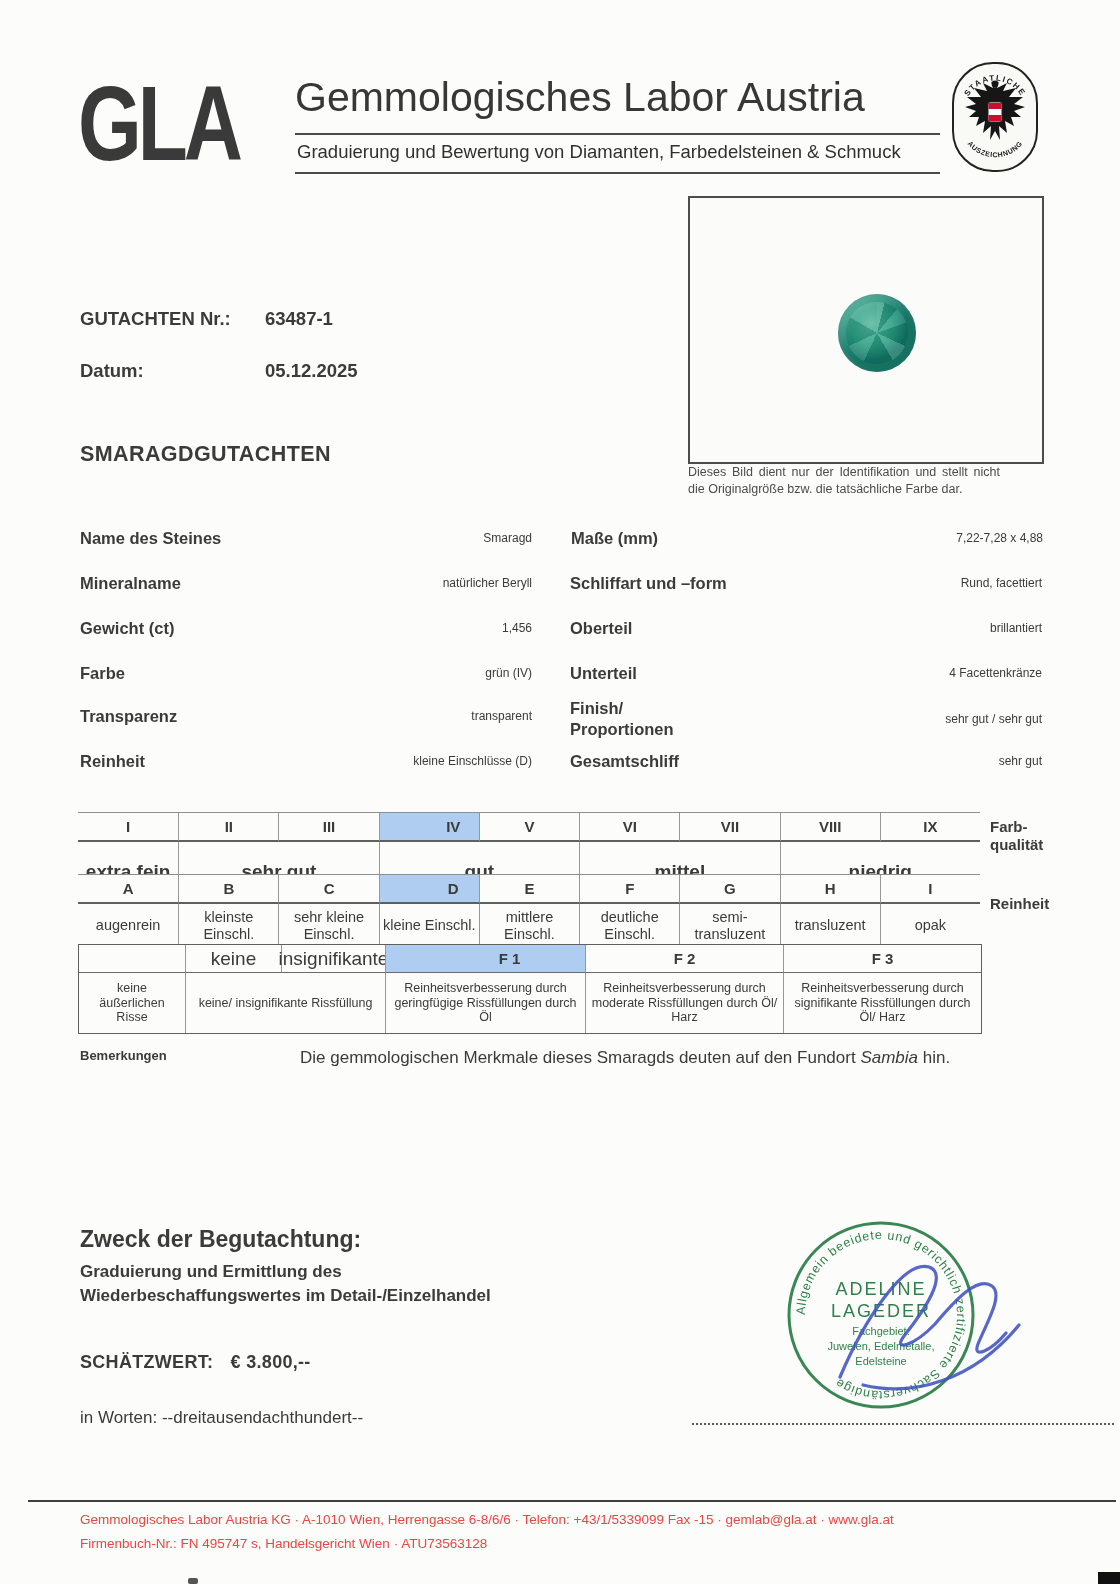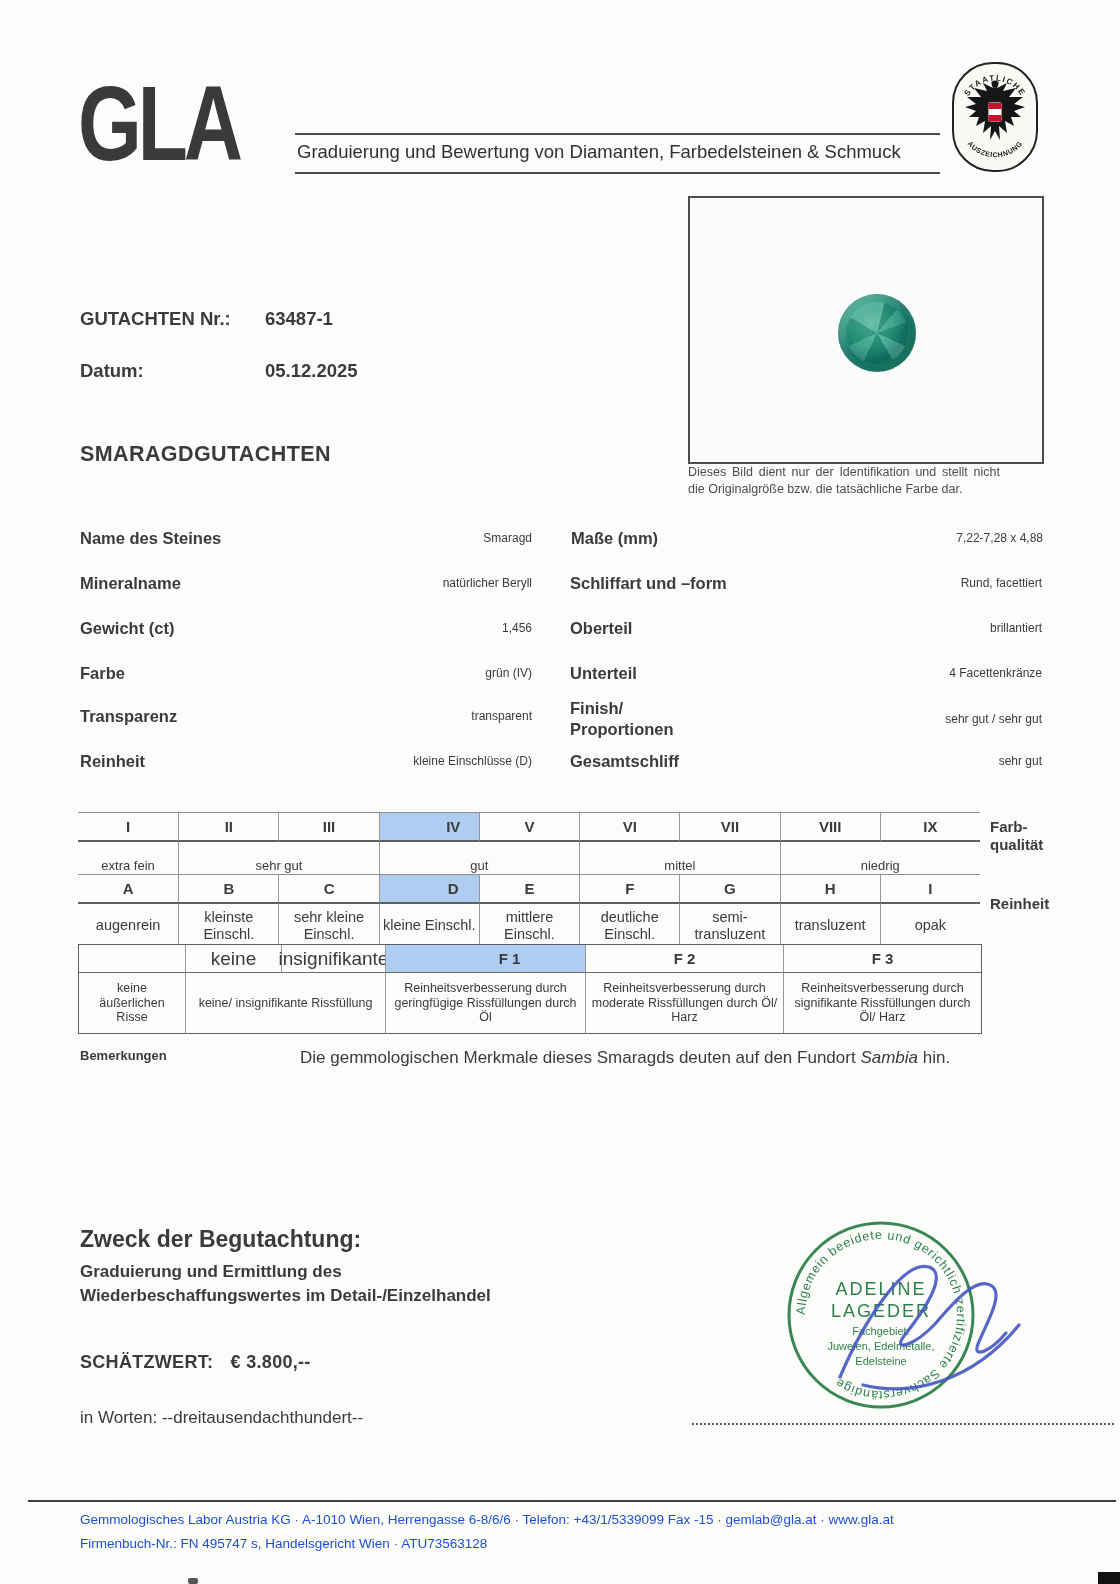--- a/index.html
+++ b/index.html
@@ -34,21 +34,21 @@
   
   .prow{display:flex;justify-content:space-between;align-items:center;}
   .plabel{font-size:16.5px;font-weight:bold;white-space:pre-line;line-height:1.25;}
   .pvalue{font-size:12px;white-space:nowrap;}
 
   
   .scale{left:78px;width:902px;display:grid;grid-template-columns:repeat(9,1fr);
          border-top:1.5px solid #8f8f8f;border-bottom:1.5px solid #8f8f8f;background:#fcfcfa;}
   .c{display:flex;align-items:center;justify-content:center;text-align:center;}
   .c.h{height:27px;font-size:15px;font-weight:bold;border-left:1px solid #979797;border-bottom:2px solid #5f5f5f;}
-  .c.b{min-height:30px;font-size:13px;border-left:1px solid #979797;padding:9px 2px;line-height:1.12;}
+  .c.b{min-height:30px;font-size:19px;border-left:1px solid #979797;padding:15px 2px;line-height:1.12;font-weight:bold;}
   .c.d{min-height:41px;font-size:14.5px;border-left:1px solid #979797;padding:1px 2px;line-height:1.15;}
   .c.nol{border-left:none;}
   .sp2{grid-column:span 2;}
   .side-label{font-size:15px;font-weight:bold;line-height:1.2;}
   .hl{background:#aecdf1;padding-left:48px;}
 
   
   .ttable{left:78px;width:902px;display:grid;grid-template-columns:106px 96px 104px 200px 198px 198px;
           border:1.5px solid #5f5f5f;background:#fcfcfa;}
   .tc{display:flex;align-items:center;justify-content:center;text-align:center;}
@@ -63,30 +63,31 @@
 
   .purpose-title{font-size:23px;font-weight:bold;}
   .purpose-line{font-size:17px;font-weight:bold;line-height:1.4;}
   .valuation{font-size:18px;font-weight:bold;letter-spacing:.3px;}
   .inwords{font-size:17px;}
 
   .dotline{border-top:2px dotted #5a5a5a;height:0;}
   .stamp-caption{font-size:17px;text-align:center;}
 
   .foot-rule{left:28px;top:1500px;width:1088px;border-top:2px solid #3f3f3f;height:0;}
-  .foot{font-size:13.5px;color:#1d4ed8;white-space:nowrap;}
+  .foot{font-size:13.5px;color:#ef4444;white-space:nowrap;}
   .smudge{left:1098px;top:1572px;width:22px;height:12px;background:#111;}
   .smudge2{left:188px;top:1578px;width:10px;height:6px;background:#555;border-radius:2px;}
 </style>
 </head>
 <body>
 
 <div id="page">
 
   <div class="abs logo">GLA</div>
+  <div class="abs lab-title">Gemmologisches Labor Austria</div>
   <div class="abs hrule hr1"></div>
   <div class="abs lab-sub">Graduierung und Bewertung von Diamanten, Farbedelsteinen &amp; Schmuck</div>
   <div class="abs hrule hr2"></div>
 
   <svg class="abs" style="left:950px;top:60px" width="90" height="114" viewBox="0 0 90 114">
     <defs>
       <path id="arcTop" d="M 17,40 A 30 30 0 0 1 73,40"></path>
       <path id="arcBot" d="M 13,76 A 34 32 0 0 0 77,76"></path>
     </defs>
     <rect x="3" y="3" width="84" height="108" rx="40" fill="#f9f9f6" stroke="#222" stroke-width="2"></rect>

